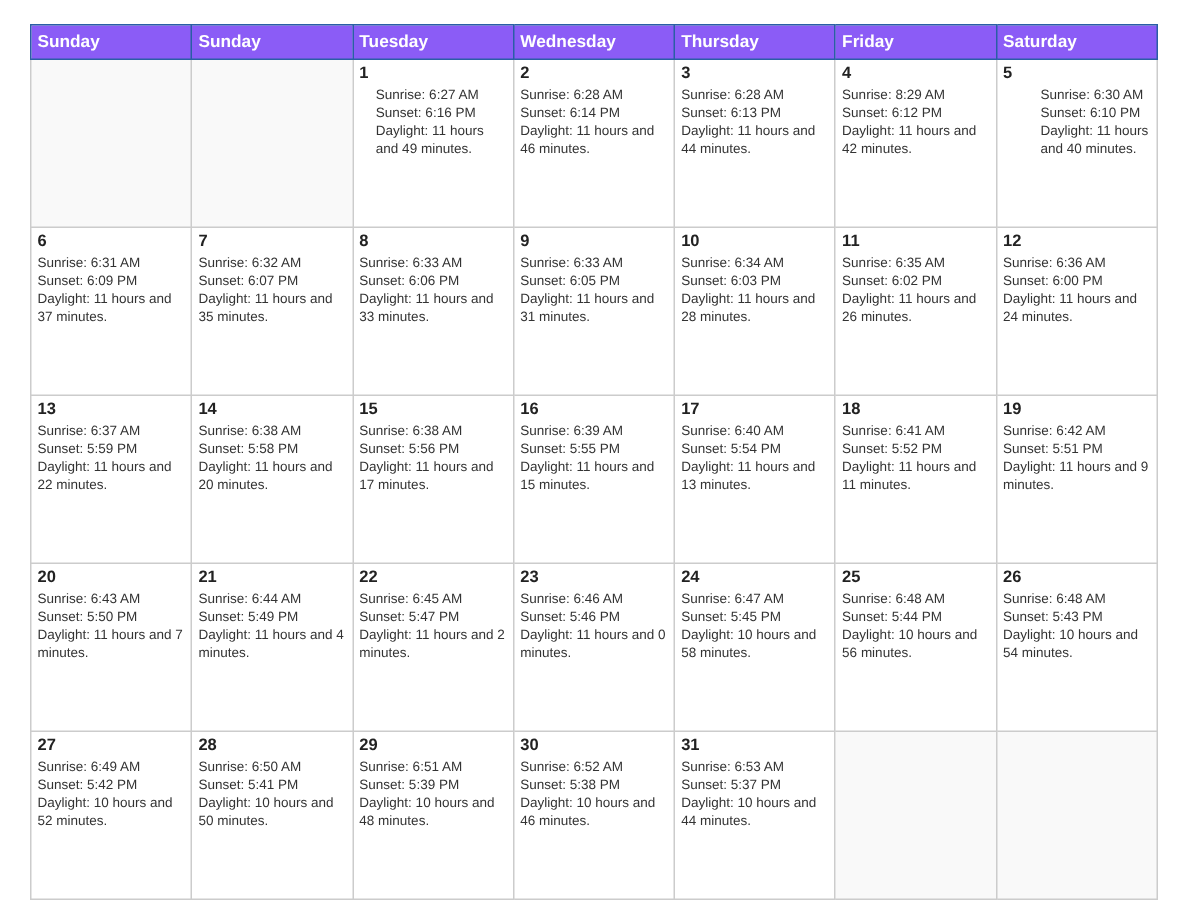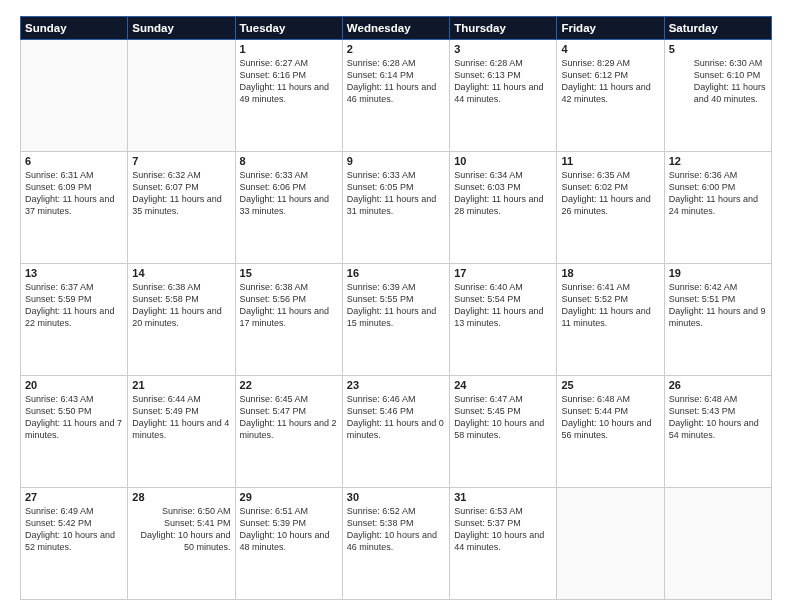--- a/index.html
+++ b/index.html
@@ -52,21 +52,21 @@
       font-size: 14px;
       color: #555;
     }
     .calendar {
       flex: 1;
       border-collapse: collapse;
       width: 100%;
       table-layout: fixed;
     }
     .calendar thead tr th {
-      background-color: #0f172a;
+      background-color: #8b5cf6;
       color: #fff;
       font-size: 11.5px;
       font-weight: bold;
       padding: 5px 4px;
       text-align: left;
       border: 1px solid #2a5ea5;
     }
     .calendar tbody tr td {
       border: 1px solid #ccc;
       vertical-align: top;
@@ -108,21 +108,21 @@
           <th>Friday</th>
           <th>Saturday</th>
         </tr>
     </thead>
     <tbody id="calendar-body">
     <tr>
           <td class="empty"></td>
           <td class="empty"></td>
           <td>
             <span class="day-num">1</span>
-            <div class="cell-text" style="white-space: pre-line;">Sunrise: 6:27 AM
+            <div class="cell-text" style="white-space: pre-line; margin-left: 11px;">Sunrise: 6:27 AM
 Sunset: 6:16 PM
 Daylight: 11 hours and 49 minutes.</div>
           </td>
           <td>
             <span class="day-num">2</span>
             <div class="cell-text" style="white-space: pre-line;">Sunrise: 6:28 AM
 Sunset: 6:14 PM
 Daylight: 11 hours and 46 minutes.</div>
           </td>
           <td>
@@ -278,21 +278,21 @@
         </tr>
         <tr>
           <td>
             <span class="day-num">27</span>
             <div class="cell-text" style="white-space: pre-line;">Sunrise: 6:49 AM
 Sunset: 5:42 PM
 Daylight: 10 hours and 52 minutes.</div>
           </td>
           <td>
             <span class="day-num">28</span>
-            <div class="cell-text" style="white-space: pre-line; text-align: right;">Sunrise: 6:50 AM
+            <div class="cell-text" style="white-space: pre-line;">Sunrise: 6:50 AM
 Sunset: 5:41 PM
 Daylight: 10 hours and 50 minutes.</div>
           </td>
           <td>
             <span class="day-num">29</span>
             <div class="cell-text" style="white-space: pre-line;">Sunrise: 6:51 AM
 Sunset: 5:39 PM
 Daylight: 10 hours and 48 minutes.</div>
           </td>
           <td>

